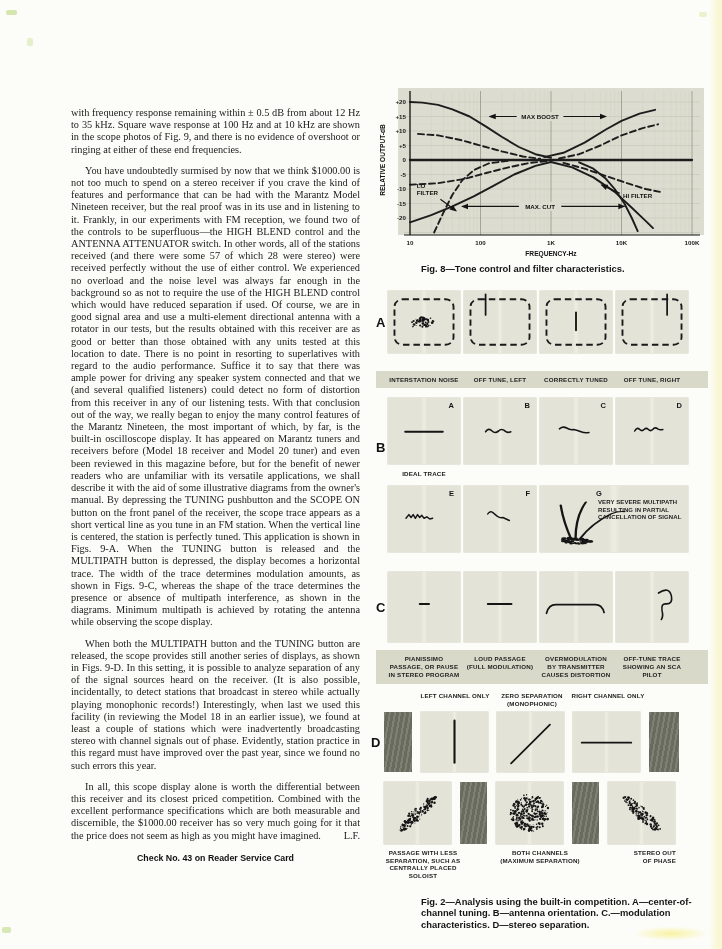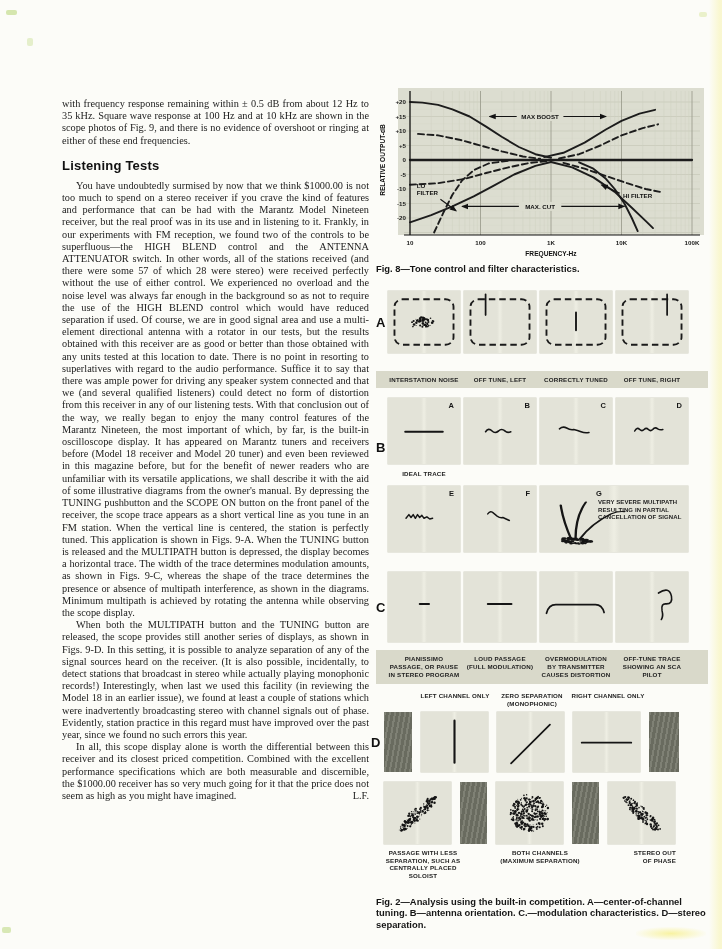--- a/index.html
+++ b/index.html
@@ -1,31 +1,31 @@
 <!DOCTYPE html>
 <html><head>
 <meta charset="utf-8">
 <style>
   html,body{margin:0;padding:0;width:722px;height:949px;overflow:hidden;background:#fcfcf8;}
   .page{position:relative;width:722px;height:949px;background:#fcfcf8;font-family:"Liberation Serif",serif;}
   
   .col-left{position:absolute;left:62px;top:98px;width:307px;color:#1b1b1b;}
-  .body{font:10.3px/12.2px "Liberation Serif",serif;text-align:justify;margin:0;color:#1b1b1b;}
+  .body{font:10.3px/12.2px "Liberation Serif",serif;text-align:justify;margin:9px;color:#1b1b1b;}
   .ind{text-indent:14px;}
   .heading{font:700 13px/15px "Liberation Sans",sans-serif;letter-spacing:.2px;margin:11px 0 7px 0;color:#111;}
   .author{float:right;}
   .footer{margin-top:11px;text-align:center;font:700 8.8px "Liberation Sans",sans-serif;color:#111;}
   
   .col-right{position:absolute;left:376px;top:0;width:332px;height:949px;}
   #fig8-chart{margin-top:85px;height:174px;}
   #fig8-chart text{font-family:"Liberation Sans",sans-serif;}
   #fig8-chart .tick{font-size:6.2px;font-weight:700;fill:#1a1a1a;}
   #fig8-chart .anno{font-size:6.2px;font-weight:700;fill:#111;}
   #fig8-chart .axlabel{font-size:6.6px;font-weight:700;fill:#111;}
-  .figcap{font:700 9.4px/11.6px "Liberation Sans",sans-serif;color:#151515;}
+  .figcap{font:700 9.4px/11.6px "Liberation Sans",sans-serif;color:#151515;margin-left:45px;}
   .cap8{margin-top:4px;}
   .cap9{margin-top:3px;}
   
   .fig9row{position:relative;display:flex;gap:4px;padding-left:12px;align-items:flex-start;}
   .rowletter{position:absolute;left:0;top:50%;transform:translateY(-50%);font:700 13px "Liberation Sans",sans-serif;color:#111;}
   .rowa{margin-top:16px;}
   .rowb1{margin-top:10px;}
   .rowb1 .rowletter{top:73%;}
   .rowb2{margin-top:22px;}
   .rowc{margin-top:20px;}
@@ -62,24 +62,24 @@
 <div class="page">
   <div class="artifact edge-tint"></div>
   <div class="artifact g1"></div>
   <div class="artifact g2"></div>
   <div class="artifact g3"></div>
   <div class="artifact g4"></div>
   <div class="artifact y1"></div>
 
   <div class="col-left">
     <p class="body">with frequency response remaining within ± 0.5 dB from about 12 Hz to 35 kHz. Square wave response at 100 Hz and at 10 kHz are shown in the scope photos of Fig. 9, and there is no evidence of overshoot or ringing at either of these end frequencies.</p>
-    <h2 class="heading">Listening Tests</h2>
     <p class="body ind">You have undoubtedly surmised by now that we think $1000.00 is not too much to spend on a stereo receiver if you crave the kind of features and performance that can be had with the Marantz Model Nineteen receiver, but the real proof was in its use and in listening to it. Frankly, in our experiments with FM reception, we found two of the controls to be superfluous—the HIGH BLEND control and the ANTENNA ATTENUATOR switch. In other words, all of the stations received (and there were some 57 of which 28 were stereo) were received perfectly without the use of either control. We experienced no overload and the noise level was always far enough in the background so as not to require the use of the HIGH BLEND control which would have reduced separation if used. Of course, we are in good signal area and use a multi-element directional antenna with a rotator in our tests, but the results obtained with this receiver are as good or better than those obtained with any units tested at this location to date. There is no point in resorting to superlatives with regard to the audio performance. Suffice it to say that there was ample power for driving any speaker system connected and that we (and several qualified listeners) could detect no form of distortion from this receiver in any of our listening tests. With that conclusion out of the way, we really began to enjoy the many control features of the Marantz Nineteen, the most important of which, by far, is the built-in oscilloscope display. It has appeared on Marantz tuners and receivers before (Model 18 receiver and Model 20 tuner) and even been reviewed in this magazine before, but for the benefit of newer readers who are unfamiliar with its versatile applications, we shall describe it with the aid of some illustrative diagrams from the owner's manual. By depressing the TUNING pushbutton and the SCOPE ON button on the front panel of the receiver, the scope trace appears as a short vertical line as you tune in an FM station. When the vertical line is centered, the station is perfectly tuned. This application is shown in Figs. 9-A. When the TUNING button is released and the MULTIPATH button is depressed, the display becomes a horizontal trace. The width of the trace determines modulation amounts, as shown in Figs. 9-C, whereas the shape of the trace determines the presence or absence of multipath interference, as shown in the diagrams. Minimum multipath is achieved by rotating the antenna while observing the scope display.</p>
     <p class="body ind">When both the MULTIPATH button and the TUNING button are released, the scope provides still another series of displays, as shown in Figs. 9-D. In this setting, it is possible to analyze separation of any of the signal sources heard on the receiver. (It is also possible, incidentally, to detect stations that broadcast in stereo while actually playing monophonic records!) Interestingly, when last we used this facility (in reviewing the Model 18 in an earlier issue), we found at least a couple of stations which were inadvertently broadcasting stereo with channel signals out of phase. Evidently, station practice in this regard must have improved over the past year, since we found no such errors this year.</p>
     <p class="body ind"><span>In all, this scope display alone is worth the differential between this receiver and its closest priced competition. Combined with the excellent performance specifications which are both measurable and discernible, the $1000.00 receiver has so very much going for it that the price does not seem as high as you might have imagined.</span><span class="author">L.F.</span></p>
+    <div class="footer">Check No. 43 on Reader Service Card</div>
   </div>
 
   <div class="col-right">
     <div id="fig8-chart"><svg width="330" height="174" viewBox="0 0 330 174">
           <defs>
             <marker id="arr" viewBox="0 0 10 10" refX="8.5" refY="5" markerWidth="6.5" markerHeight="6.5" orient="auto-start-reverse">
               <path d="M0,1L10,5L0,9z" fill="#141414"></path>
             </marker>
           </defs>
           <rect x="22" y="3" width="306" height="147" fill="#dcddd0"></rect>

